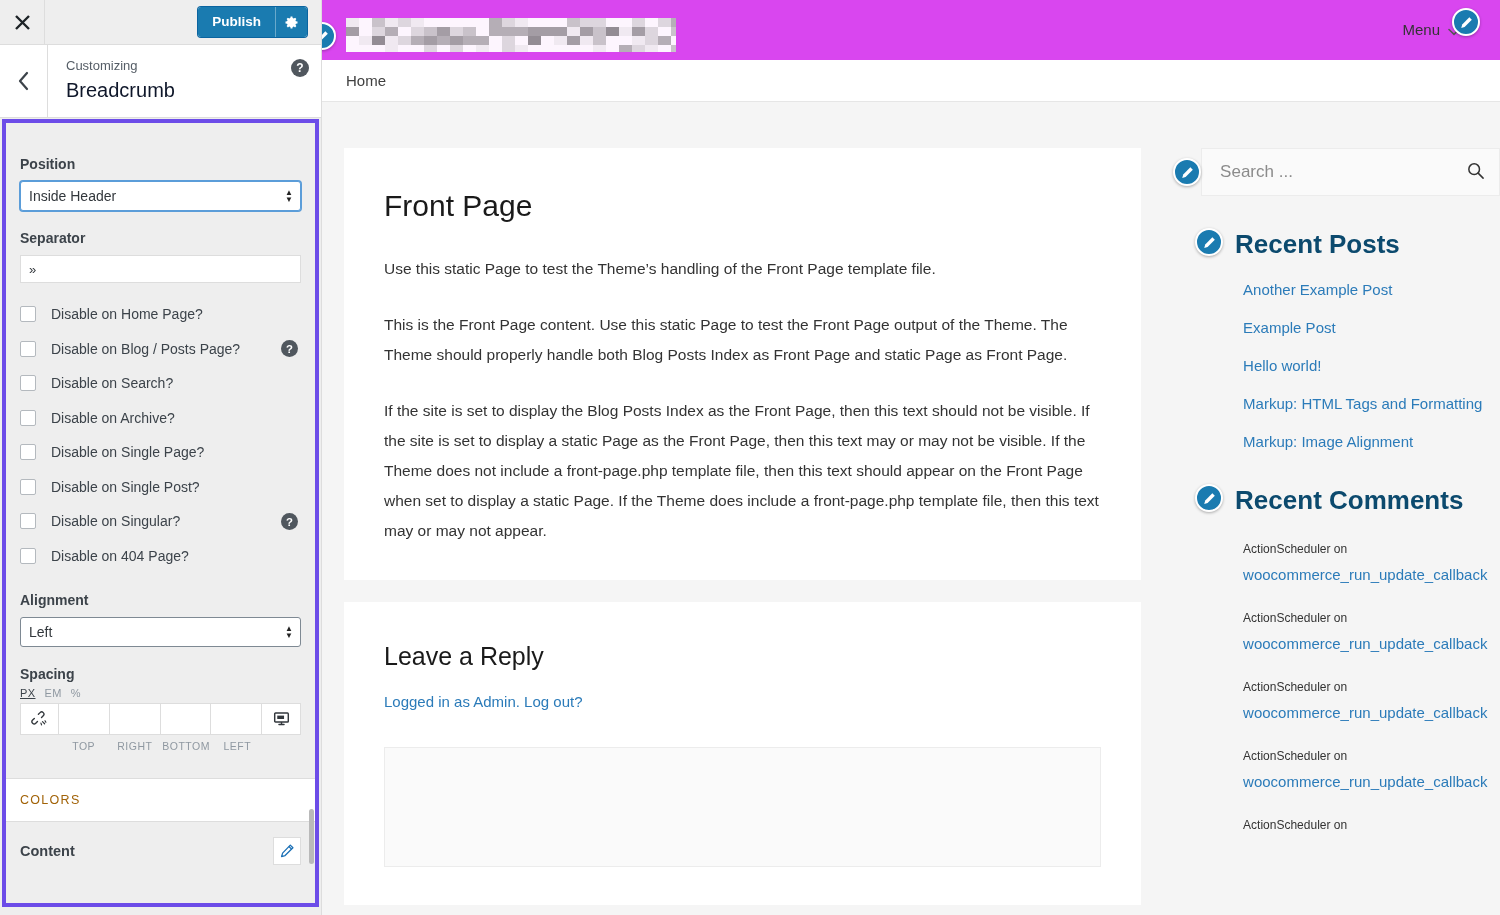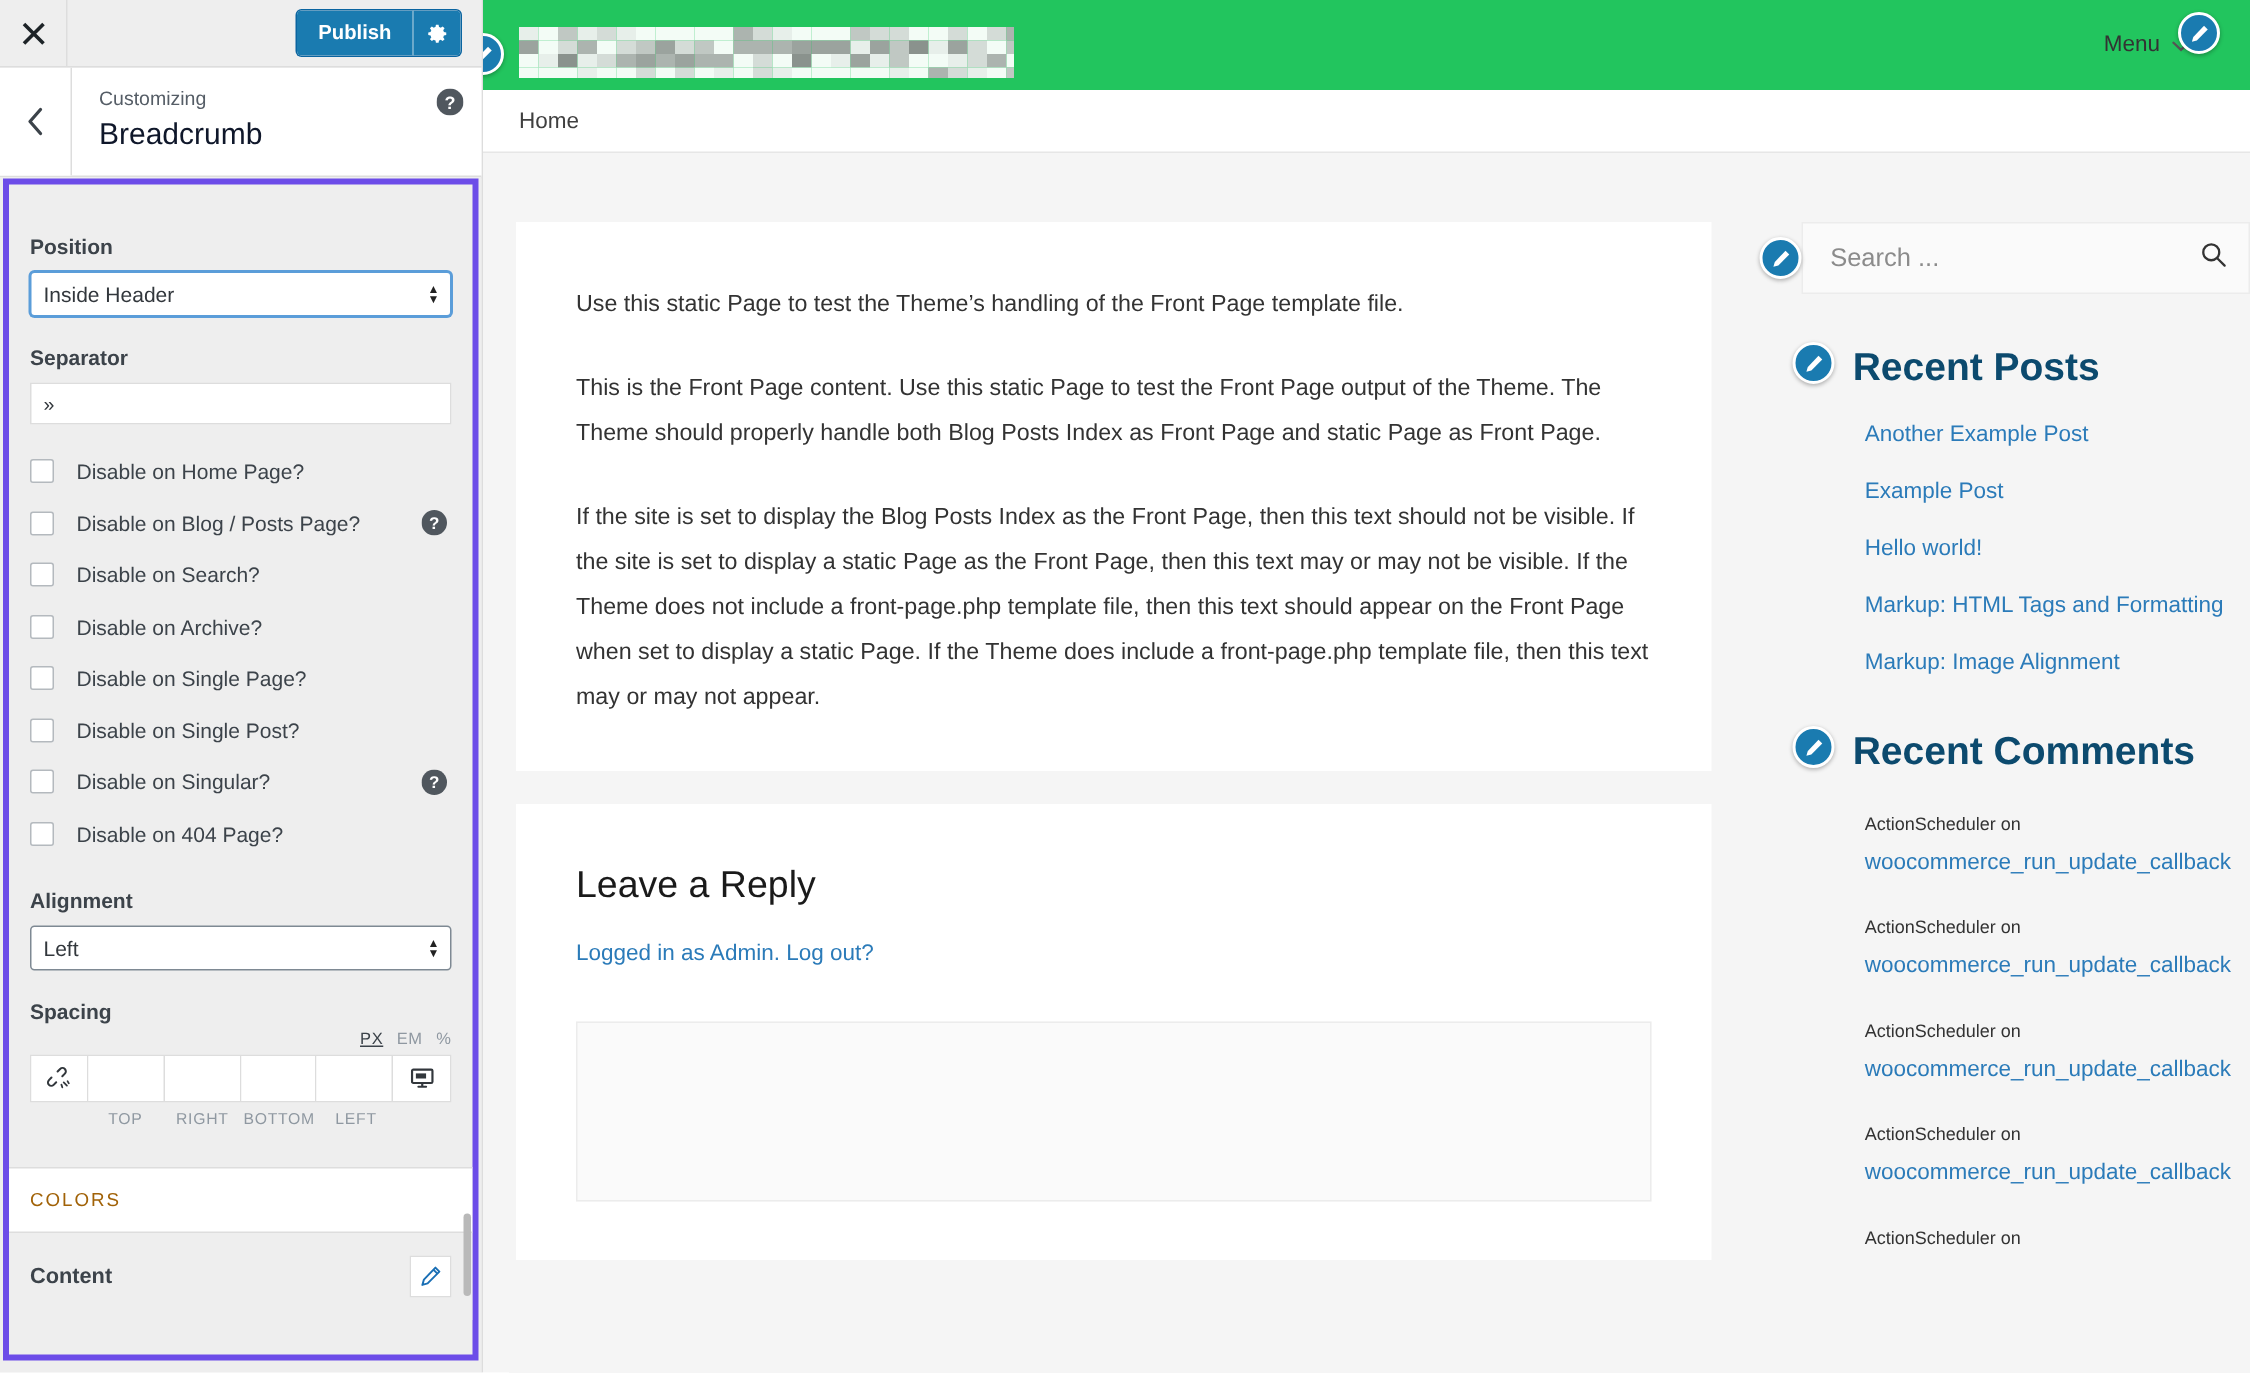--- a/index.html
+++ b/index.html
@@ -208,21 +208,20 @@
   .cb-help {
     position: absolute;
     right: 3px;
     width: 17px; height: 17px;
     cursor: pointer;
   }
 
   
   .units-row {
     display: flex;
-    justify-content: flex-end;
     gap: 9px;
     margin-top: -4px;
     margin-bottom: 4px;
   }
   .unit {
     font-size: 11px;
     letter-spacing: .4px;
     color: #8f98a1;
     cursor: pointer;
   }
@@ -328,21 +327,21 @@
   
   .preview {
     flex: 1;
     height: 915px;
     background: #f5f5f5;
     position: relative;
     overflow: hidden;
   }
 
   .site-header {
-    background: #22c55e;
+    background: #d946ef;
     padding: 0;
     position: relative;
   }
   .site-title-wrap {
     padding: 18px 0 0 24px;
     height: 60px;
     position: relative;
   }
   .blur-title {
     width: 330px; height: 34px;
@@ -829,20 +828,21 @@
     </div>
 
     <div class="breadcrumb-bar">
       <span class="crumb">Home</span>
     </div>
 
     <div class="content-wrap">
 
       <div class="main-col">
         <div class="card">
+          <h1>Front Page</h1>
           <p>Use this static Page to test the Theme’s handling of the Front Page template file.</p>
           <p>This is the Front Page content. Use this static Page to test the Front Page output of the Theme. The Theme should properly handle both Blog Posts Index as Front Page and static Page as Front Page.</p>
           <p>If the site is set to display the Blog Posts Index as the Front Page, then this text should not be visible. If the site is set to display a static Page as the Front Page, then this text may or may not be visible. If the Theme does not include a front-page.php template file, then this text should appear on the Front Page when set to display a static Page. If the Theme does include a front-page.php template file, then this text may or may not appear.</p>
         </div>
 
         <div class="card reply">
           <h2>Leave a Reply</h2>
           <p class="loginfo">
             <span>Logged in as Admin.</span>
             <a href="#">Log out?</a>

